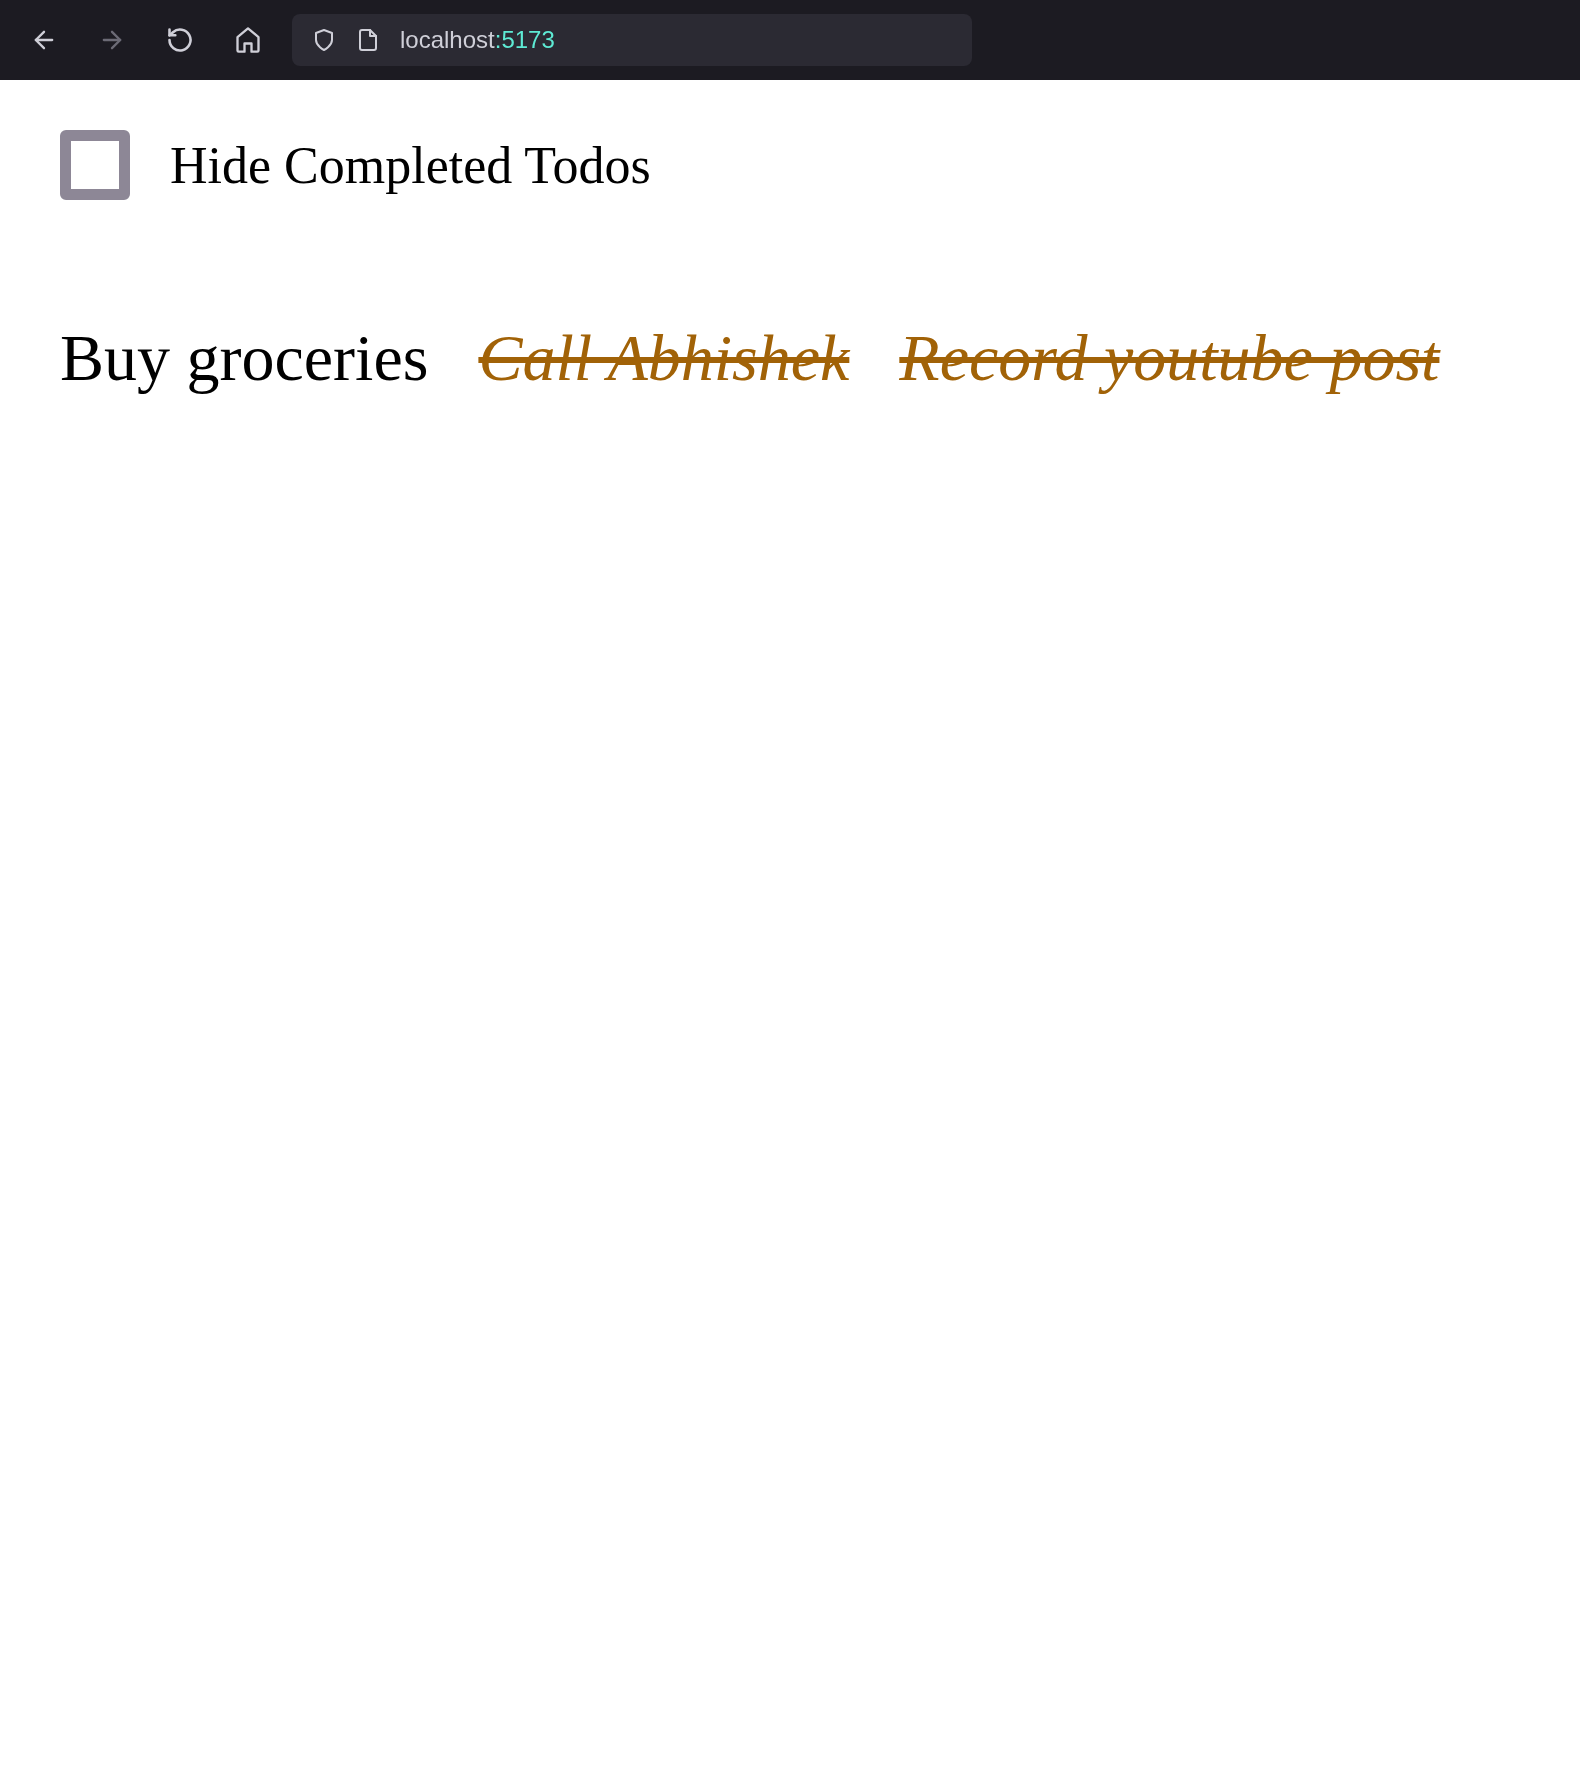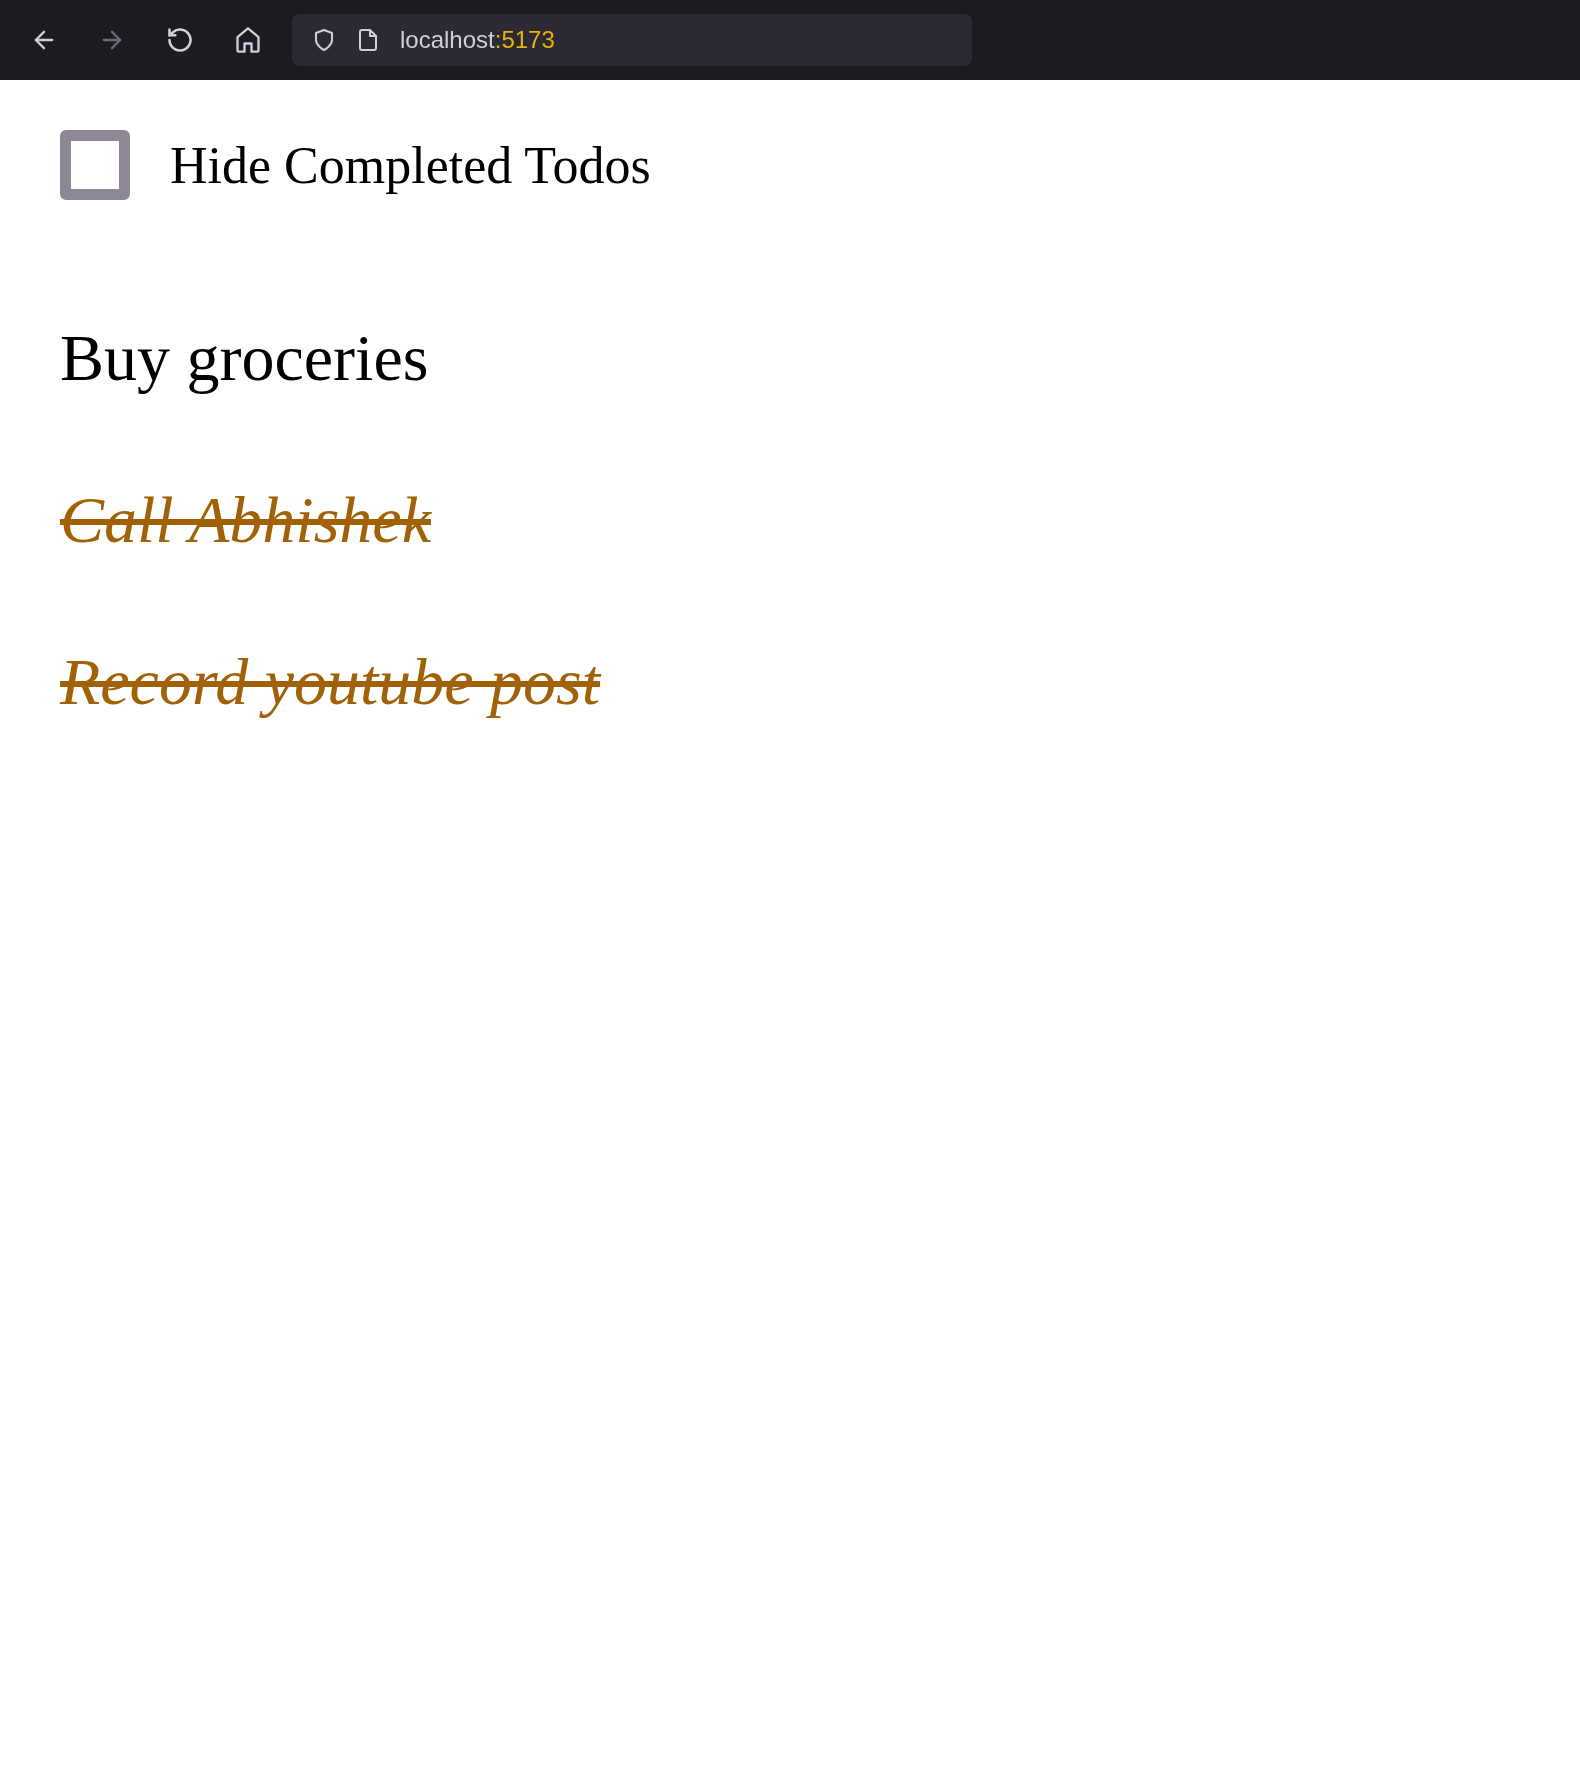--- a/index.html
+++ b/index.html
@@ -65,21 +65,21 @@
       color: #cfcfd8;
     }
     
     .url-text {
       color: #cfcfd8;
       font-family: -apple-system, BlinkMacSystemFont, 'Segoe UI', Arial, sans-serif;
       font-size: 24px;
     }
     
     .url-text .port {
-      color: #eab308;
+      color: #5eead4;
     }
     
     
     .page-content {
       padding: 50px 60px;
     }
     
     .filter-row {
       display: flex;
       align-items: center;
@@ -97,22 +97,22 @@
     }
     
     .filter-label {
       font-size: 52px;
       color: #000;
       font-weight: normal;
     }
     
     .todo-list {
       display: flex;
-      flex-direction: column;
-      gap: 86px;
+      flex-direction: row;
+      gap: 50px;
     }
     
     .todo-item {
       font-size: 66px;
       color: #000;
       cursor: pointer;
     }
     
     .todo-item.completed {
       text-decoration: line-through;

